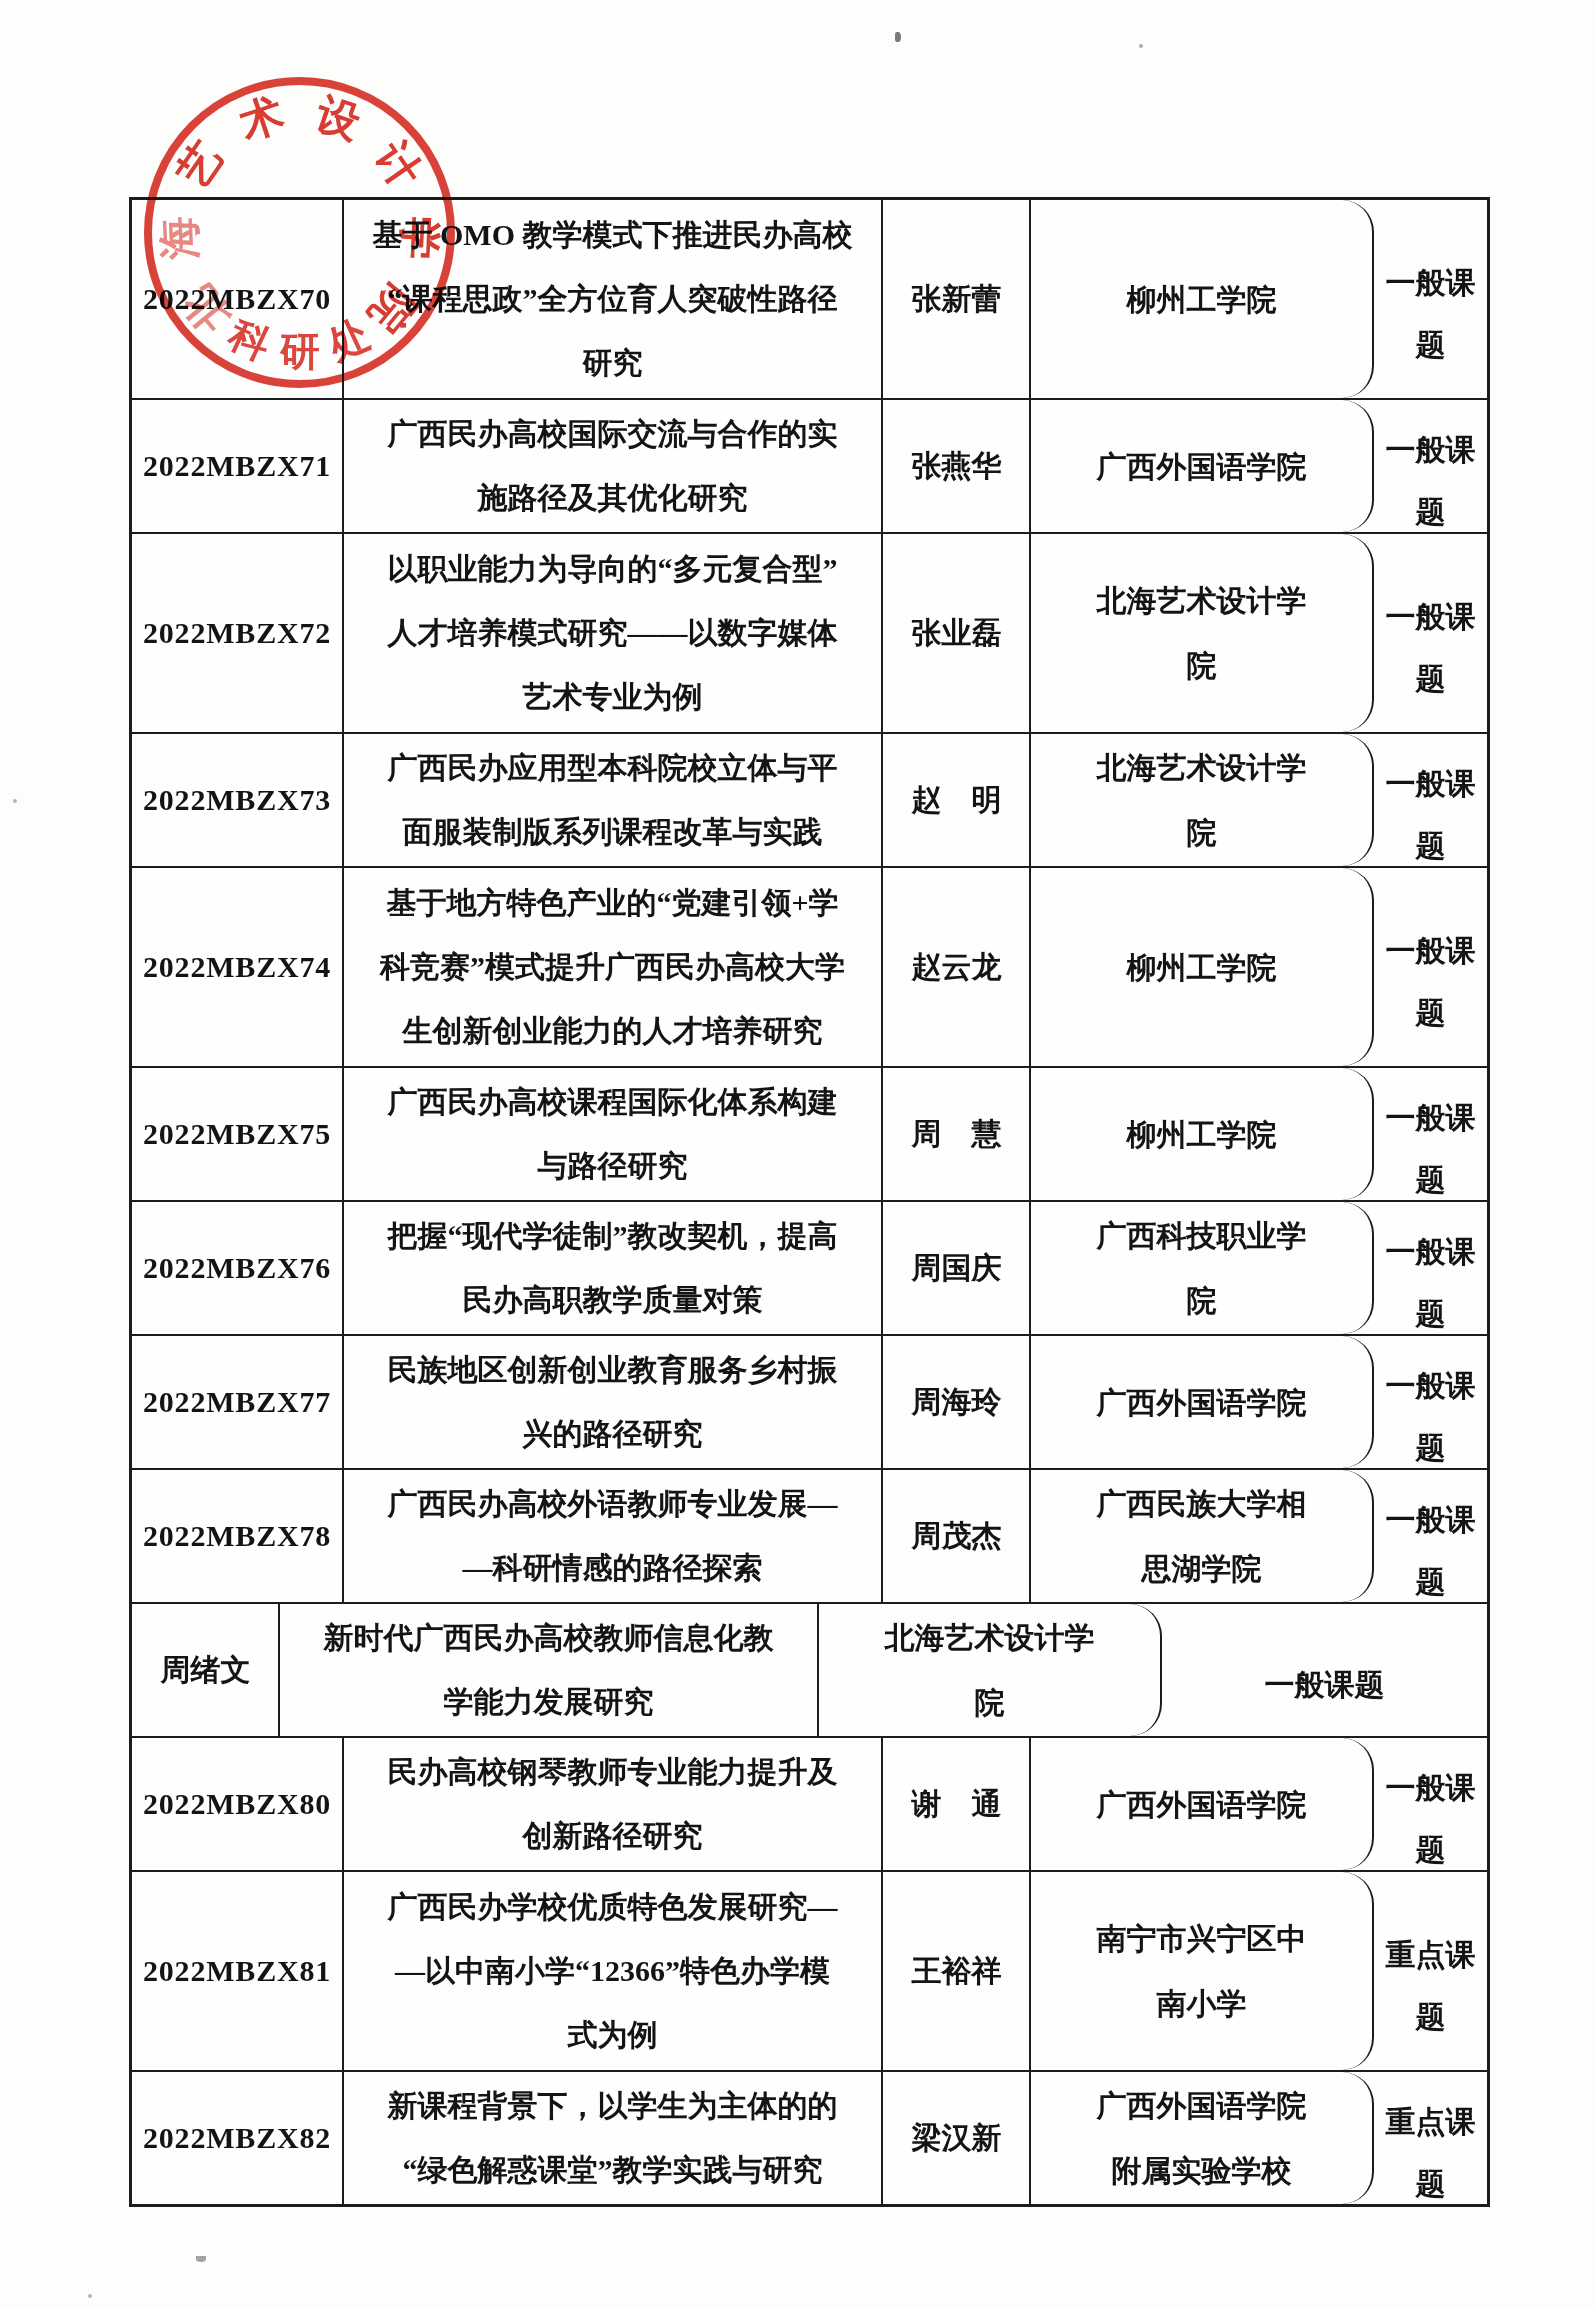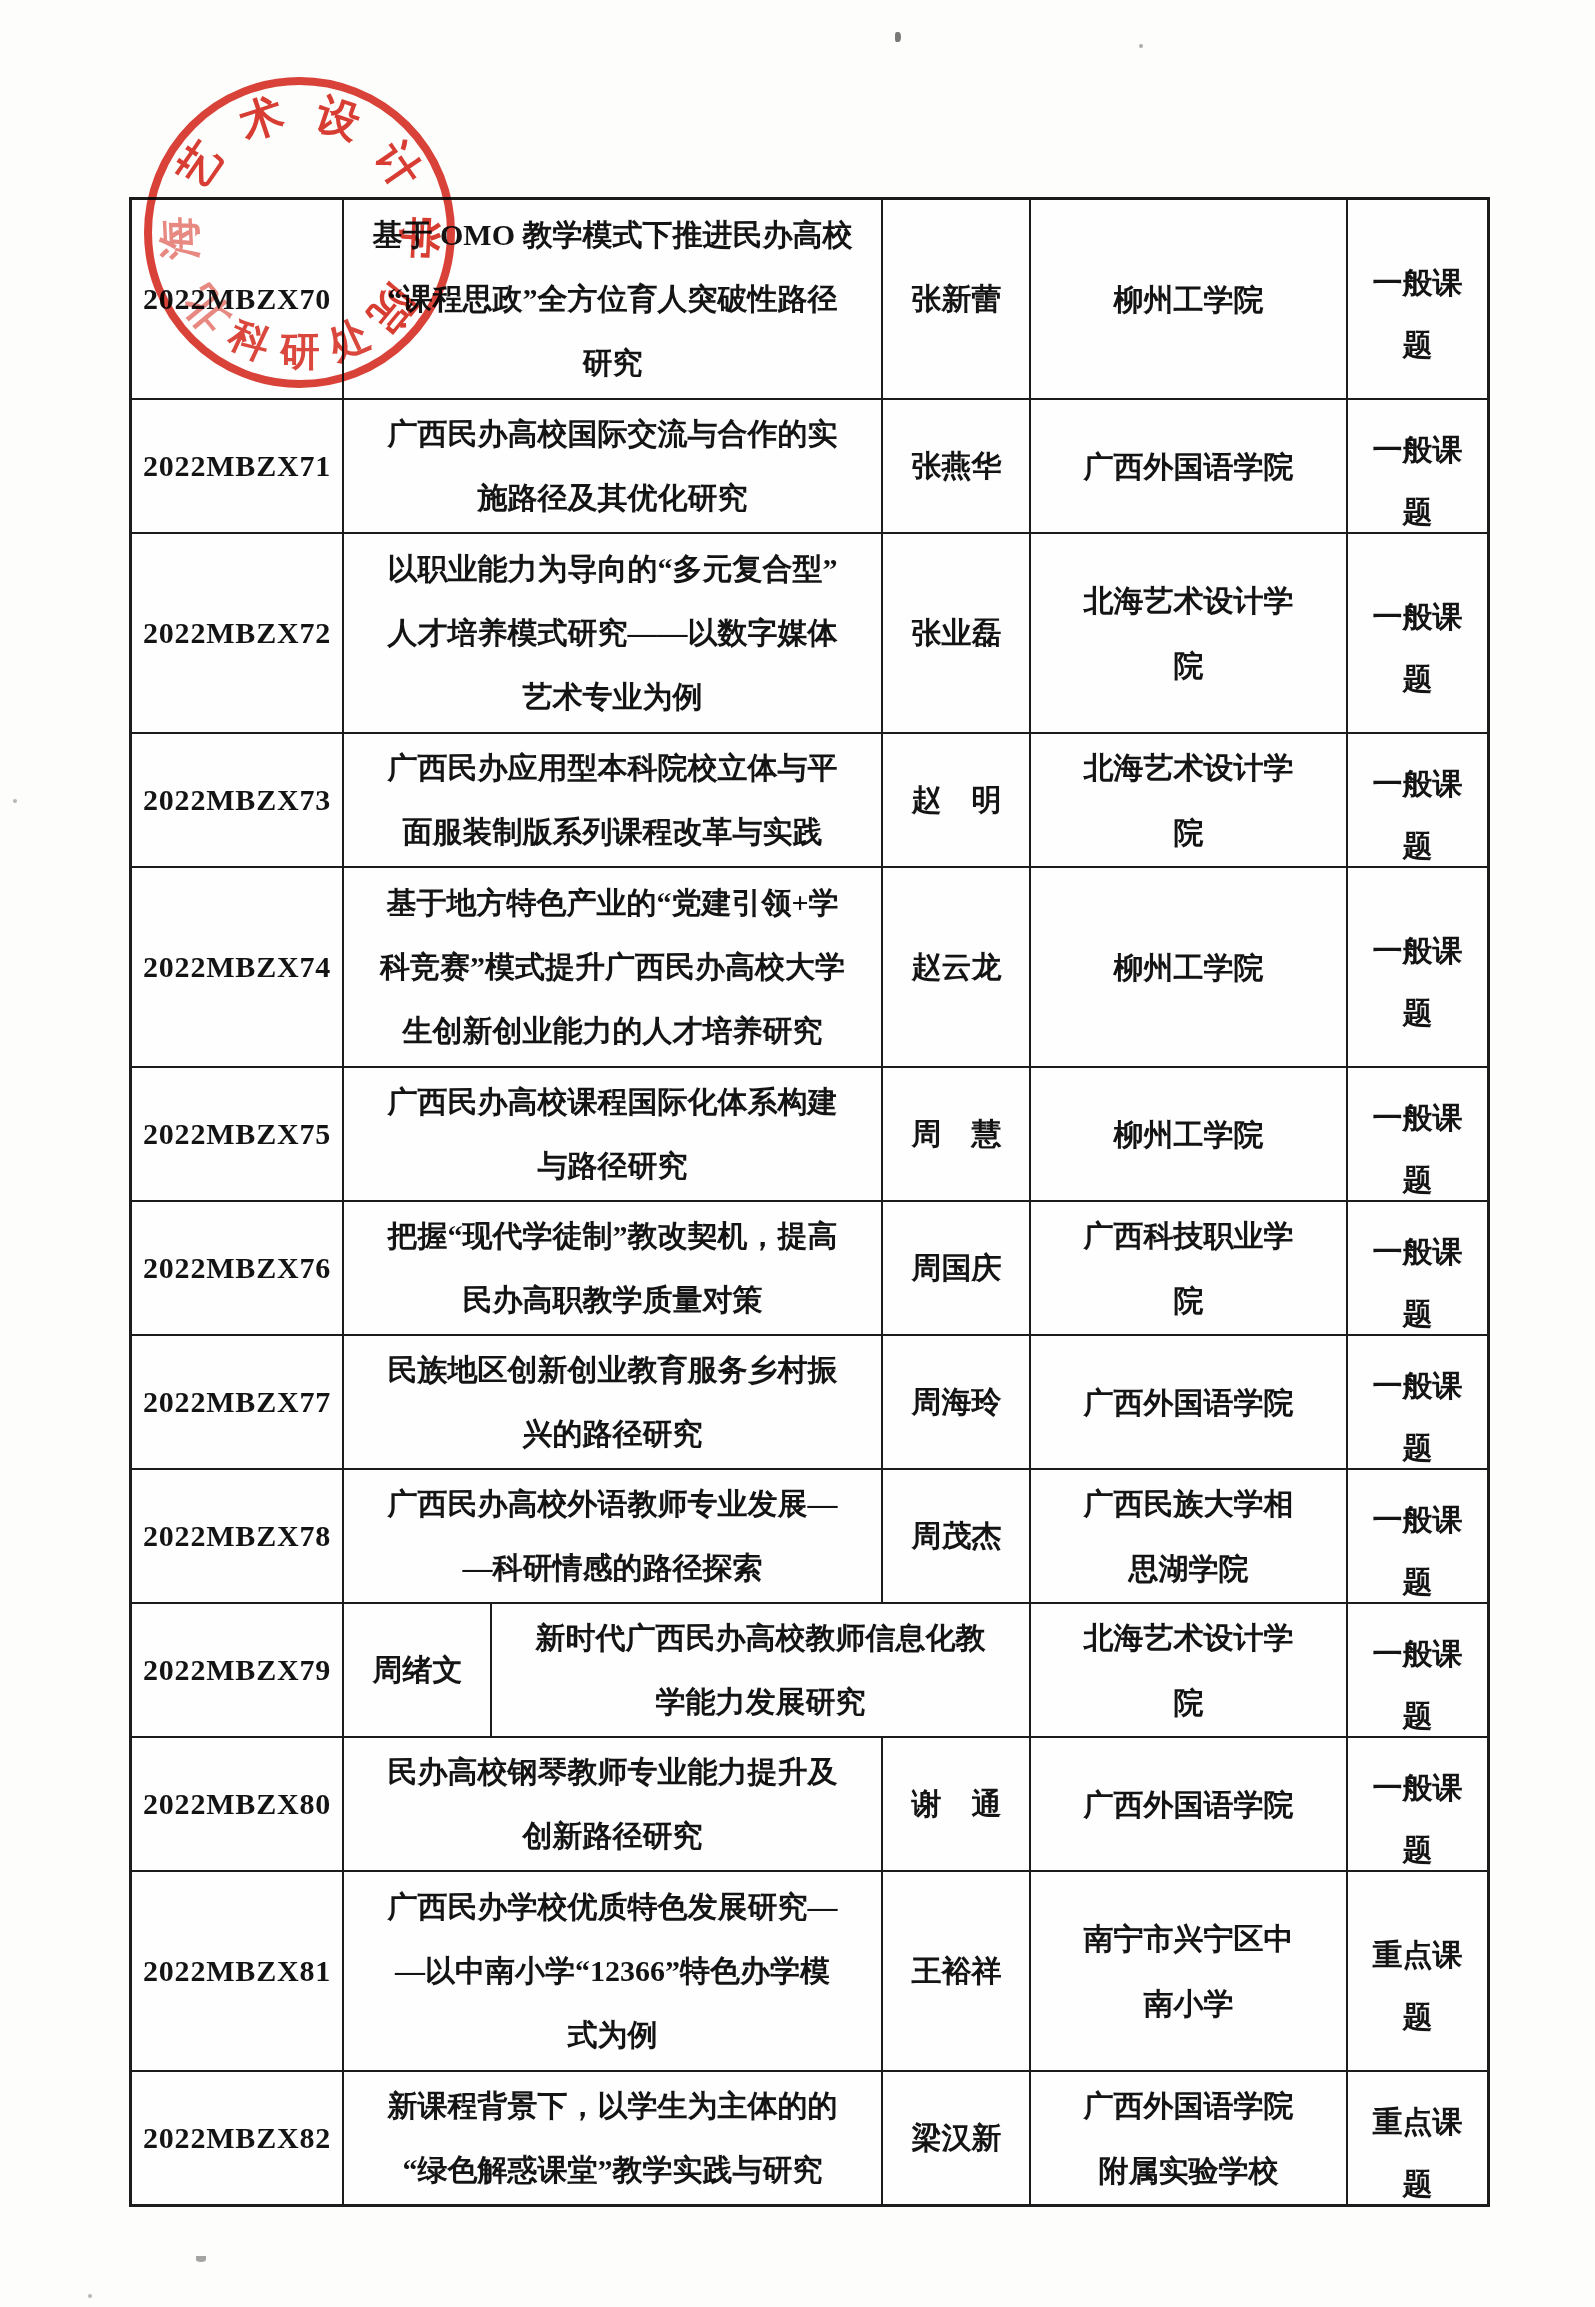--- a/index.html
+++ b/index.html
@@ -37,21 +37,21 @@
     font-size:30px;
     font-weight:600;
     line-height:62px;
     padding:0 11.2px;
     overflow:hidden;
   }
   .cell:last-child{border-right:none;margin-top:30px;}
   .col-id{width:212px;letter-spacing:0.8px;}
   .col-title{width:539px;line-height:64px;}
   .col-leader{width:148px;padding-left:12px;}
-  .col-inst{width:317px;line-height:65px;}
+  .col-inst{width:343px;line-height:65px;border-radius:32px;}
   .col-cat{flex:1;}
 
   
   .stamp{
     position:absolute;left:144px;top:77px;width:311px;height:311px;
     mix-blend-mode:multiply;
     pointer-events:none;
   }
   .stamp-ring{
     position:absolute;left:0;top:0;width:311px;height:311px;
@@ -153,21 +153,20 @@
       <div class="row" style="height: 132px;">
         <div class="cell col-id">2022MBZX78</div>
         <div class="cell col-title">广西民办高校外语教师专业发展—
 —科研情感的路径探索</div>
         <div class="cell col-leader">周茂杰</div>
         <div class="cell col-inst">广西民族大学相
 思湖学院</div>
         <div class="cell col-cat">一般课题</div>
       </div>
       <div class="row" style="height: 132px;">
-        <div class="cell col-id">2022MBZX79</div>
         <div class="cell col-leader">周绪文</div>
         <div class="cell col-title">新时代广西民办高校教师信息化教
 学能力发展研究</div>
         <div class="cell col-inst">北海艺术设计学
 院</div>
         <div class="cell col-cat">一般课题</div>
       </div>
       <div class="row" style="height: 132px;">
         <div class="cell col-id">2022MBZX80</div>
         <div class="cell col-title">民办高校钢琴教师专业能力提升及

